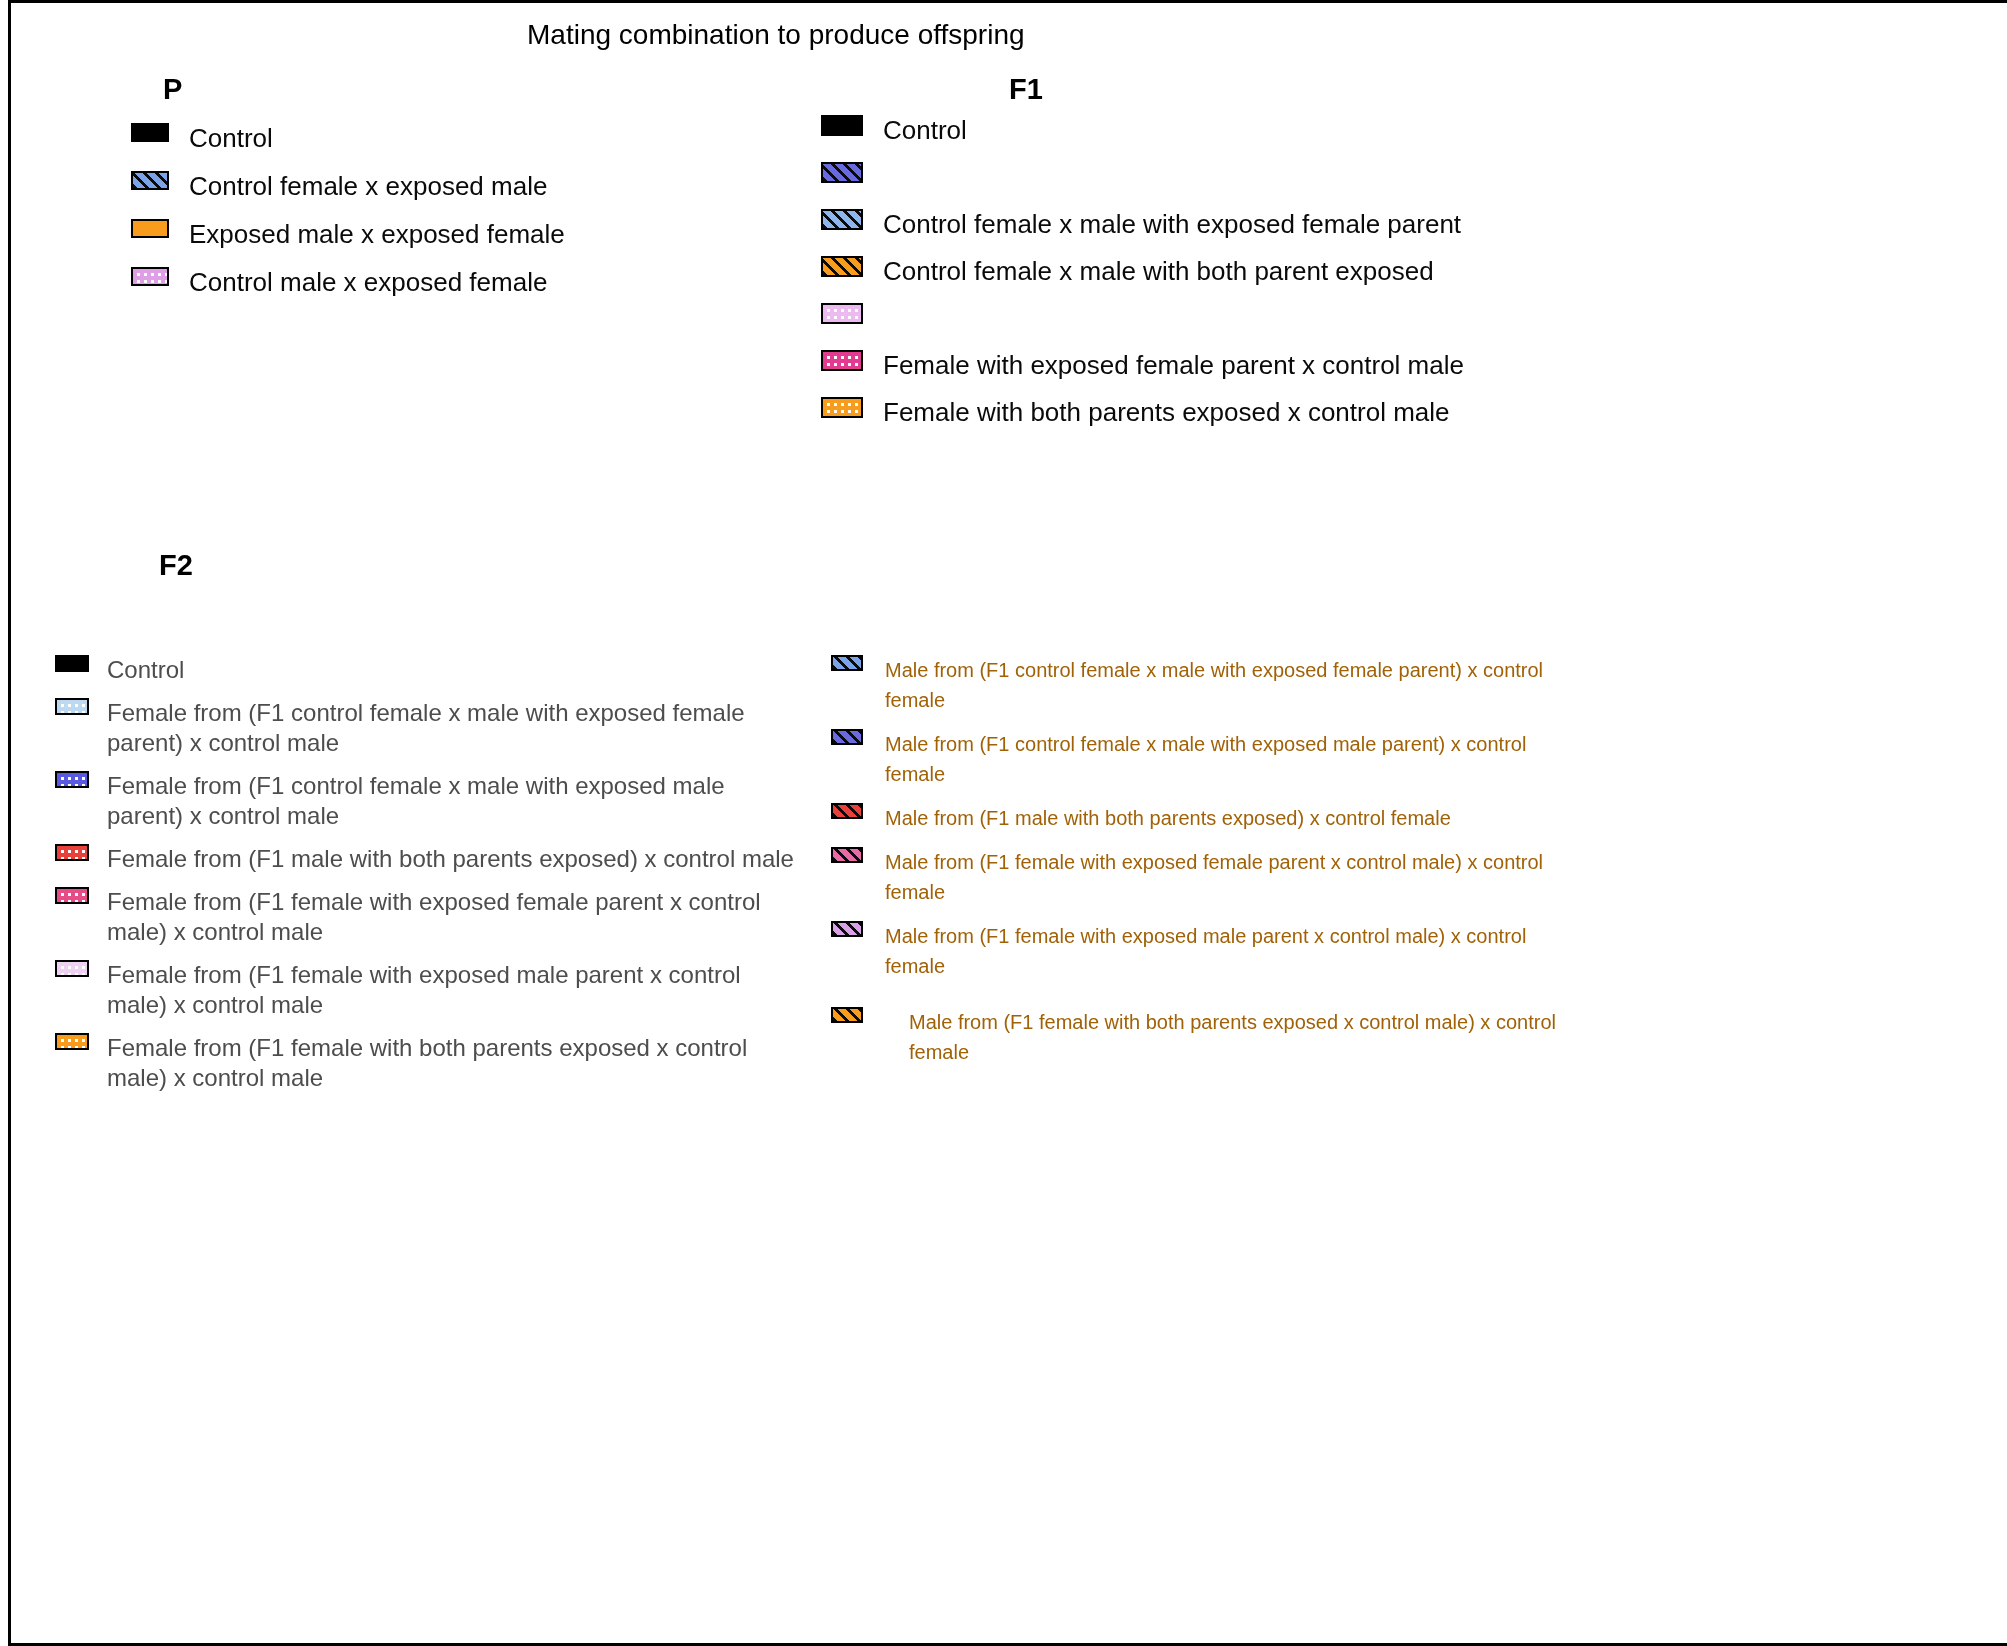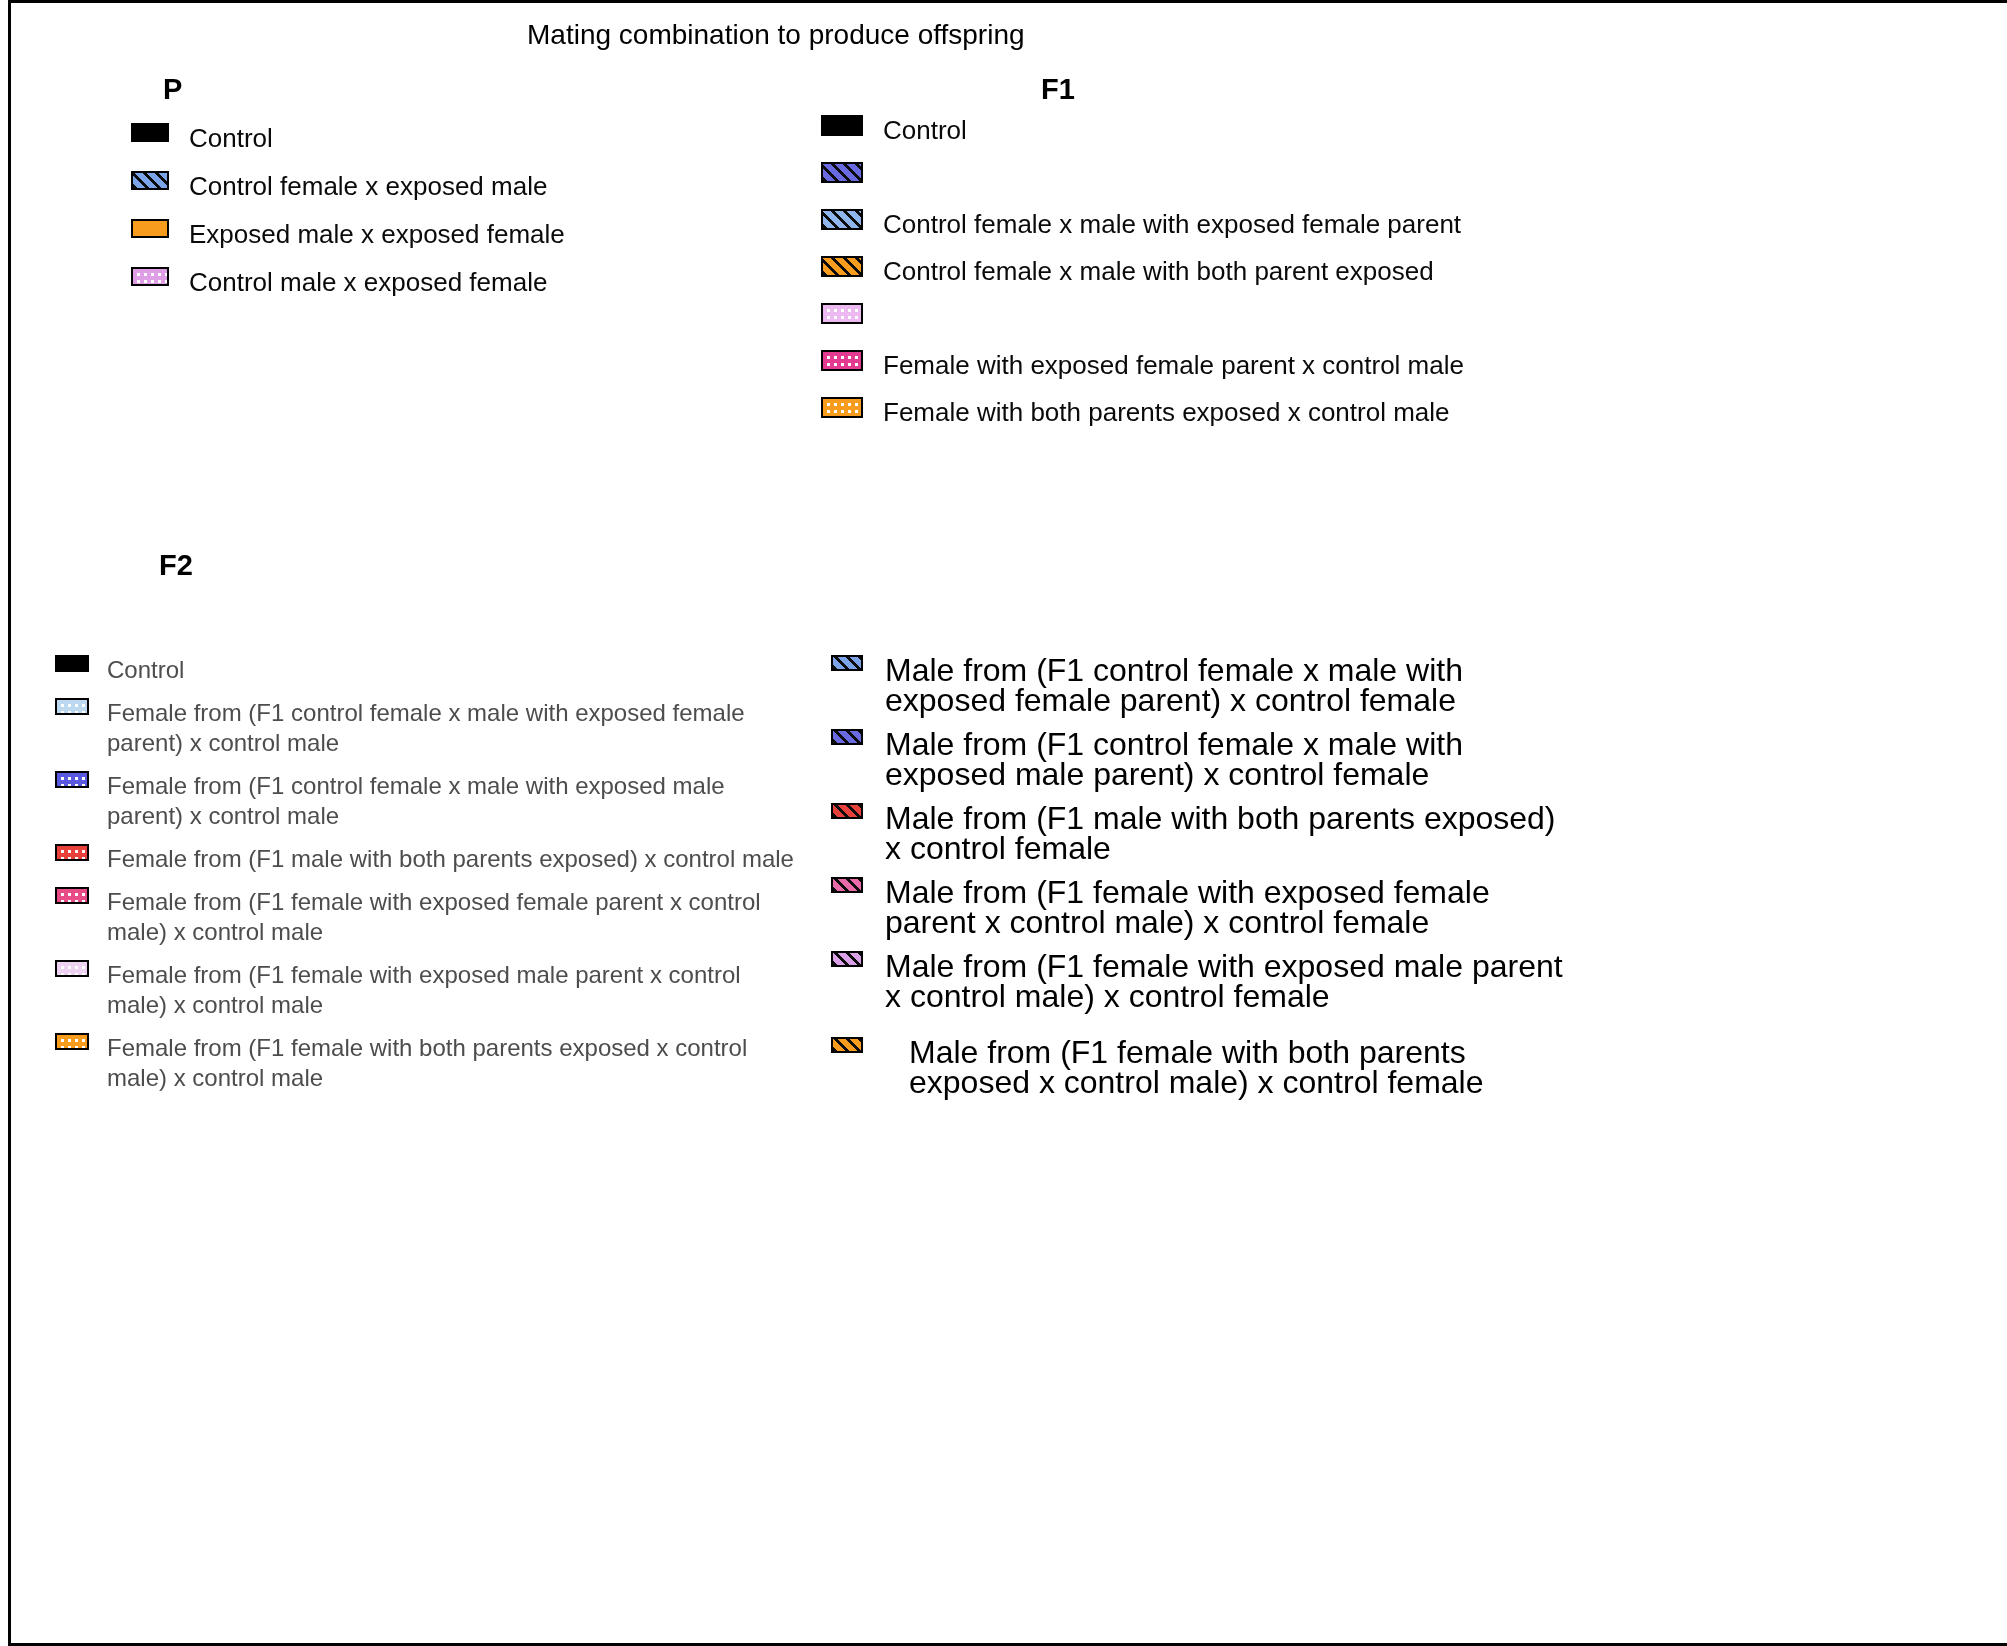--- a/index.html
+++ b/index.html
@@ -25,21 +25,21 @@
     white-space:nowrap;
   }
 
   .heading {
     position:absolute;
     font-weight:bold;
     font-size:29px;
     color:#000000;
   }
   #h-p  { left:152px;  top:70px; }
-  #h-f1 { left:1030px; top:70px; }
+  #h-f1 { left:998px; top:70px; }
   #h-f2 { left:148px;  top:546px; }
 
   .legend { position:absolute; }
   .legend-row { display:flex; align-items:flex-start; }
   .label { display:block; }
 
   .swatch {
     flex:none;
     border:2px solid #000000;
     background:var(--c, #000);
@@ -64,21 +64,21 @@
   #legend-f1 .legend-row { height:47px; }
   #legend-f1 .swatch { width:42px; height:21px; margin-right:20px; }
 
   
   #legend-f2-left { left:44px; top:652px; width:780px; font-size:24px; line-height:30px; color:#4d4d4d; }
   #legend-f2-left .legend-row { margin-bottom:13px; }
   #legend-f2-left .swatch { width:34px; height:17px; margin-right:18px; }
   #legend-f2-left .label { max-width:695px; }
 
   
-  #legend-f2-right { left:820px; top:652px; width:750px; font-size:32px; line-height:30px; color:#000000; }
+  #legend-f2-right { left:820px; top:652px; width:750px; font-size:20px; line-height:30px; color:#a16207; }
   #legend-f2-right .legend-row { margin-bottom:14px; }
   #legend-f2-right .legend-row:last-child { margin-top:26px;gap:24px; }
   #legend-f2-right .swatch { width:32px; height:16px; margin-right:22px; }
   #legend-f2-right .label { max-width:685px; }
 </style>
 </head>
 <body>
 
 <div class="canvas">
 

